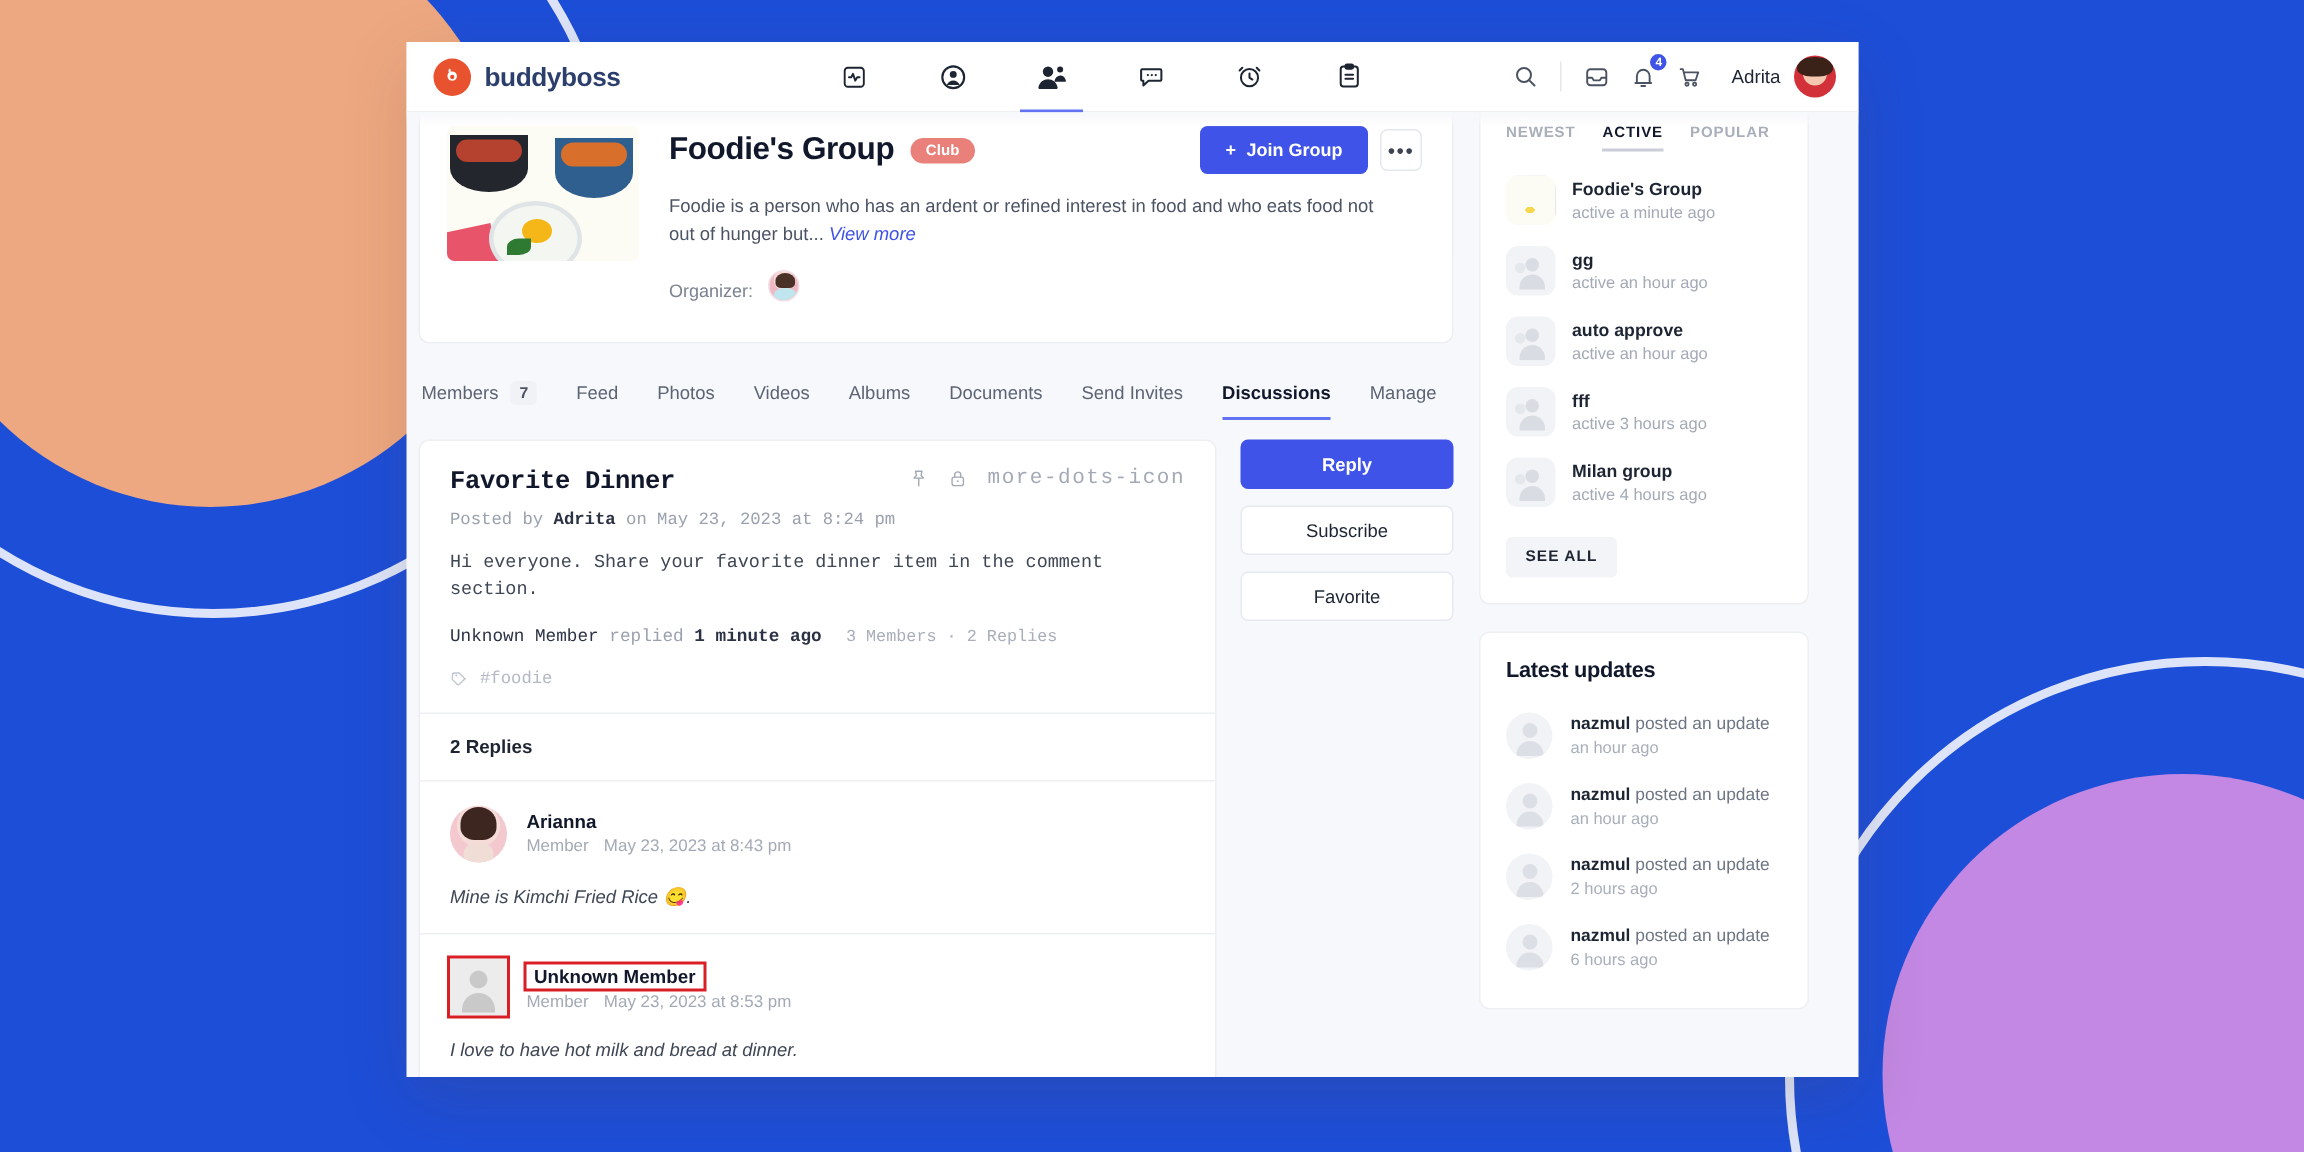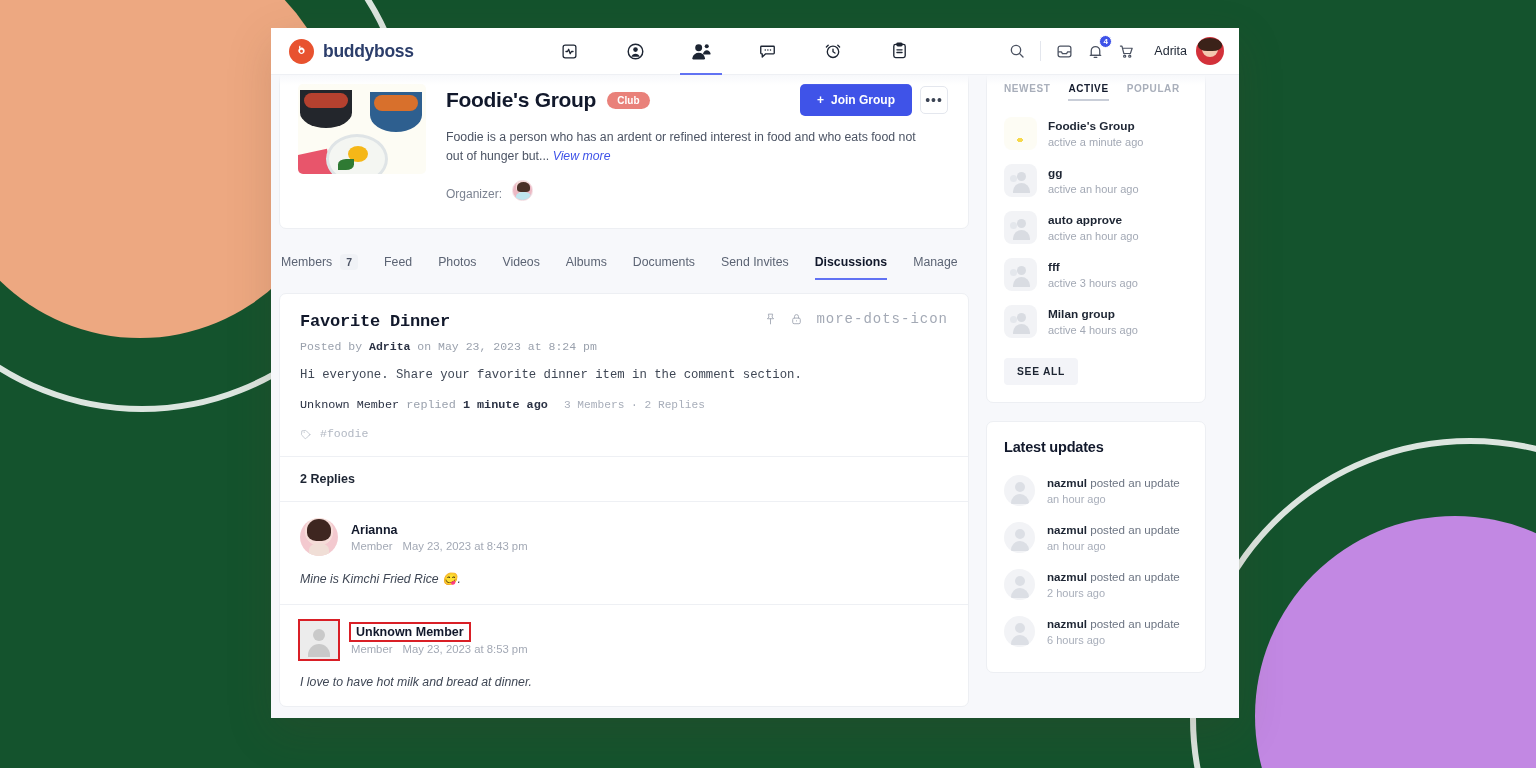--- a/index.html
+++ b/index.html
@@ -2,21 +2,21 @@
 <html><head>
 <meta charset="utf-8">
 <style>
   * { box-sizing: border-box; margin: 0; padding: 0; }
   html, body {
     width: 1536px; height: 768px;
     overflow: hidden;
     font-family: "Liberation Sans", sans-serif;
     background: #faeee6;
   }
-  #stage { position: relative; width: 1536px; height: 768px; background: #14532d; overflow: hidden; }
+  #stage { position: relative; width: 1536px; height: 768px; background: #1d4ed8; overflow: hidden; }
 
   
   .bg-ring {
     position: absolute; border-radius: 50%;
     border: 6px solid #ffffff; opacity: .85;
   }
   .ring-tl { left: -128px; top: -128px; width: 540px; height: 540px; }
   .ring-br { left: 1190px; top: 438px; width: 560px; height: 560px; }
   .blob { position: absolute; border-radius: 50%; }
   .blob-orange { left: -60px; top: -62px; width: 400px; height: 400px; background: #eda881; }
@@ -487,20 +487,25 @@
                   <div class="reply-role">
                     <span>Member</span>
                     <span class="when">May 23, 2023 at 8:53 pm</span>
                   </div>
                 </div>
               </div>
               <div class="reply-text">I love to have hot milk and bread at dinner.</div>
             </div>
           </div>
 
+          <div class="rail">
+            <button class="rail-btn primary">Reply</button>
+            <button class="rail-btn ghost">Subscribe</button>
+            <button class="rail-btn ghost">Favorite</button>
+          </div>
         </div>
       </div>
 
       <div class="col-side">
 
         <div class="side-card groups">
           <div class="side-filters">
             <span class="side-filter">NEWEST</span>
             <span class="side-filter active">ACTIVE</span>
             <span class="side-filter">POPULAR</span>

